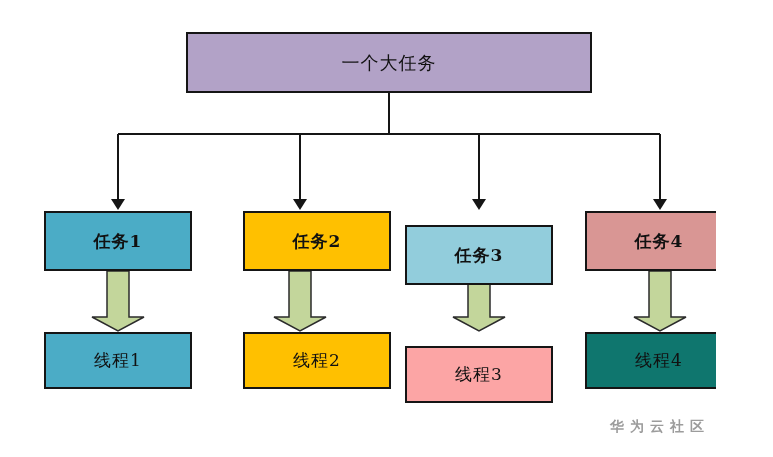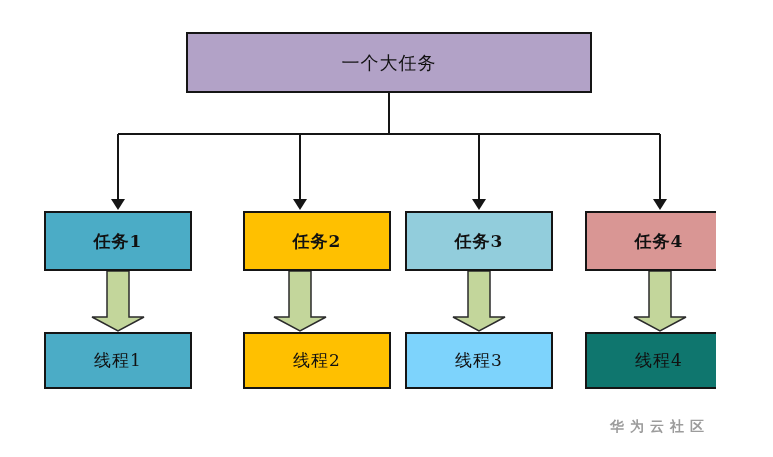--- a/index.html
+++ b/index.html
@@ -18,21 +18,21 @@
     display:flex;align-items:center;justify-content:center;
     color:#111111;
     font-size:17px;
     letter-spacing:1px;
   }
   .node-root{left:186px;top:32px;width:406px;height:61px;font-size:18px;}
   .task-row{top:211px;height:60px;width:148px;font-weight:bold;}
   .thread-row{top:332px;height:57px;width:148px;}
   .col1{left:44px;}
   .col2{left:243px;}
-  .col3{left:405px;}
+  .col3{left:405px;margin-top:14px;}
   .col4{left:585px;}
   .watermark{
     position:absolute;
     right:6px;top:418px;
     font-family:Liberation Serif, serif;
     font-size:14px;
     font-weight:bold;
     letter-spacing:6px;
     color:#9c9c9c;
     white-space:nowrap;
@@ -74,21 +74,21 @@
   <div class="node task-row col4" style="background: rgb(217, 150, 148); border-color: rgb(21, 21, 21);">
     <span>任务4</span>
   </div>
 
   <div class="node thread-row col1" style="background: rgb(75, 172, 198); border-color: rgb(21, 21, 21);">
     <span>线程1</span>
   </div>
   <div class="node thread-row col2" style="background: rgb(255, 192, 0); border-color: rgb(21, 21, 21); align-items: center;">
     <span>线程2</span>
   </div>
-  <div class="node thread-row col3" style="background: #7dd3fc; border-color: rgb(21, 21, 21);">
+  <div class="node thread-row col3" style="background: #fca5a5; border-color: rgb(21, 21, 21);">
     <span>线程3</span>
   </div>
   <div class="node thread-row col4" style="background: #0f766e; border-color: rgb(21, 21, 21);">
     <span>线程4</span>
   </div>
 
   <div class="watermark" style="color: rgb(156, 156, 156);">华为云社区</div>
 
 </div>
 

